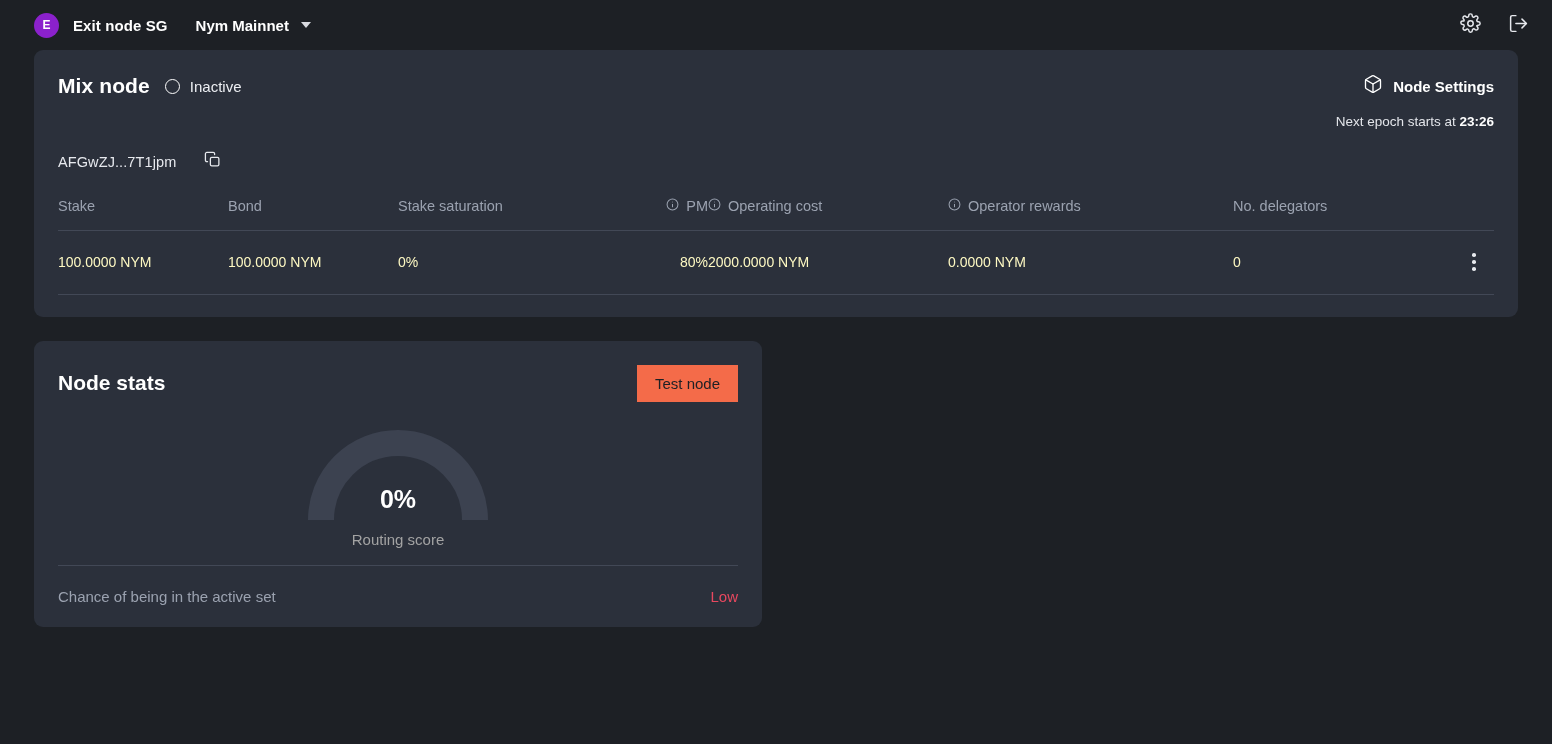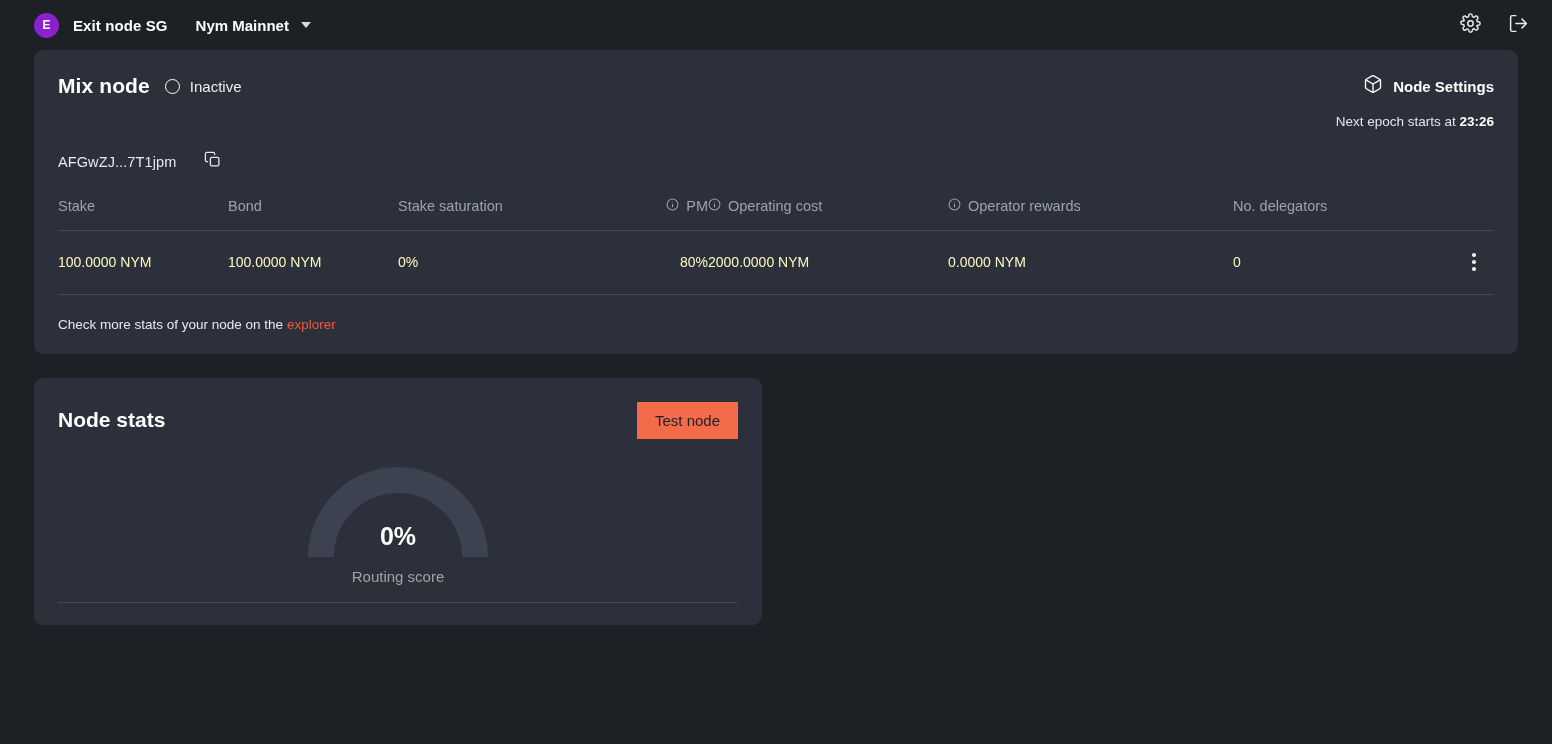--- a/index.html
+++ b/index.html
@@ -442,24 +442,20 @@
             <div class="kebab">
               <i></i>
               <i></i>
               <i></i>
             </div>
           </td>
         </tr>
       </tbody>
     </table>
 
-    <div class="explorer-line">
-      <span>Check more stats of your node on the</span>
-      <a class="explorer-link">explorer</a>
-    </div>
   </div>
 
   <div class="card stats-card">
     <div class="stats-head">
       <div class="stats-title">Node stats</div>
       <button class="test-btn">Test node</button>
     </div>
 
     <div class="gauge-wrap">
       <div class="gauge">
@@ -467,15 +463,19 @@
           <path d="M13 90 A 77 77 0 0 1 167 90" fill="none" stroke="#3c4250" stroke-width="26"></path>
           <path id="gauge-fill" d="M13 90 A 77 77 0 0 1 167 90" fill="none" stroke="#f46b49" stroke-width="26" stroke-dasharray="0 241.93667602539062"></path>
         </svg>
         <div class="gauge-value">0%</div>
       </div>
       <div class="gauge-label">Routing score</div>
     </div>
 
     <div class="divider"></div>
 
+    <div class="active-set-row">
+      <div class="active-set-label">Chance of being in the active set</div>
+      <div class="active-set-value">Low</div>
+    </div>
   </div>
 
 </div>
 
 </body></html>

